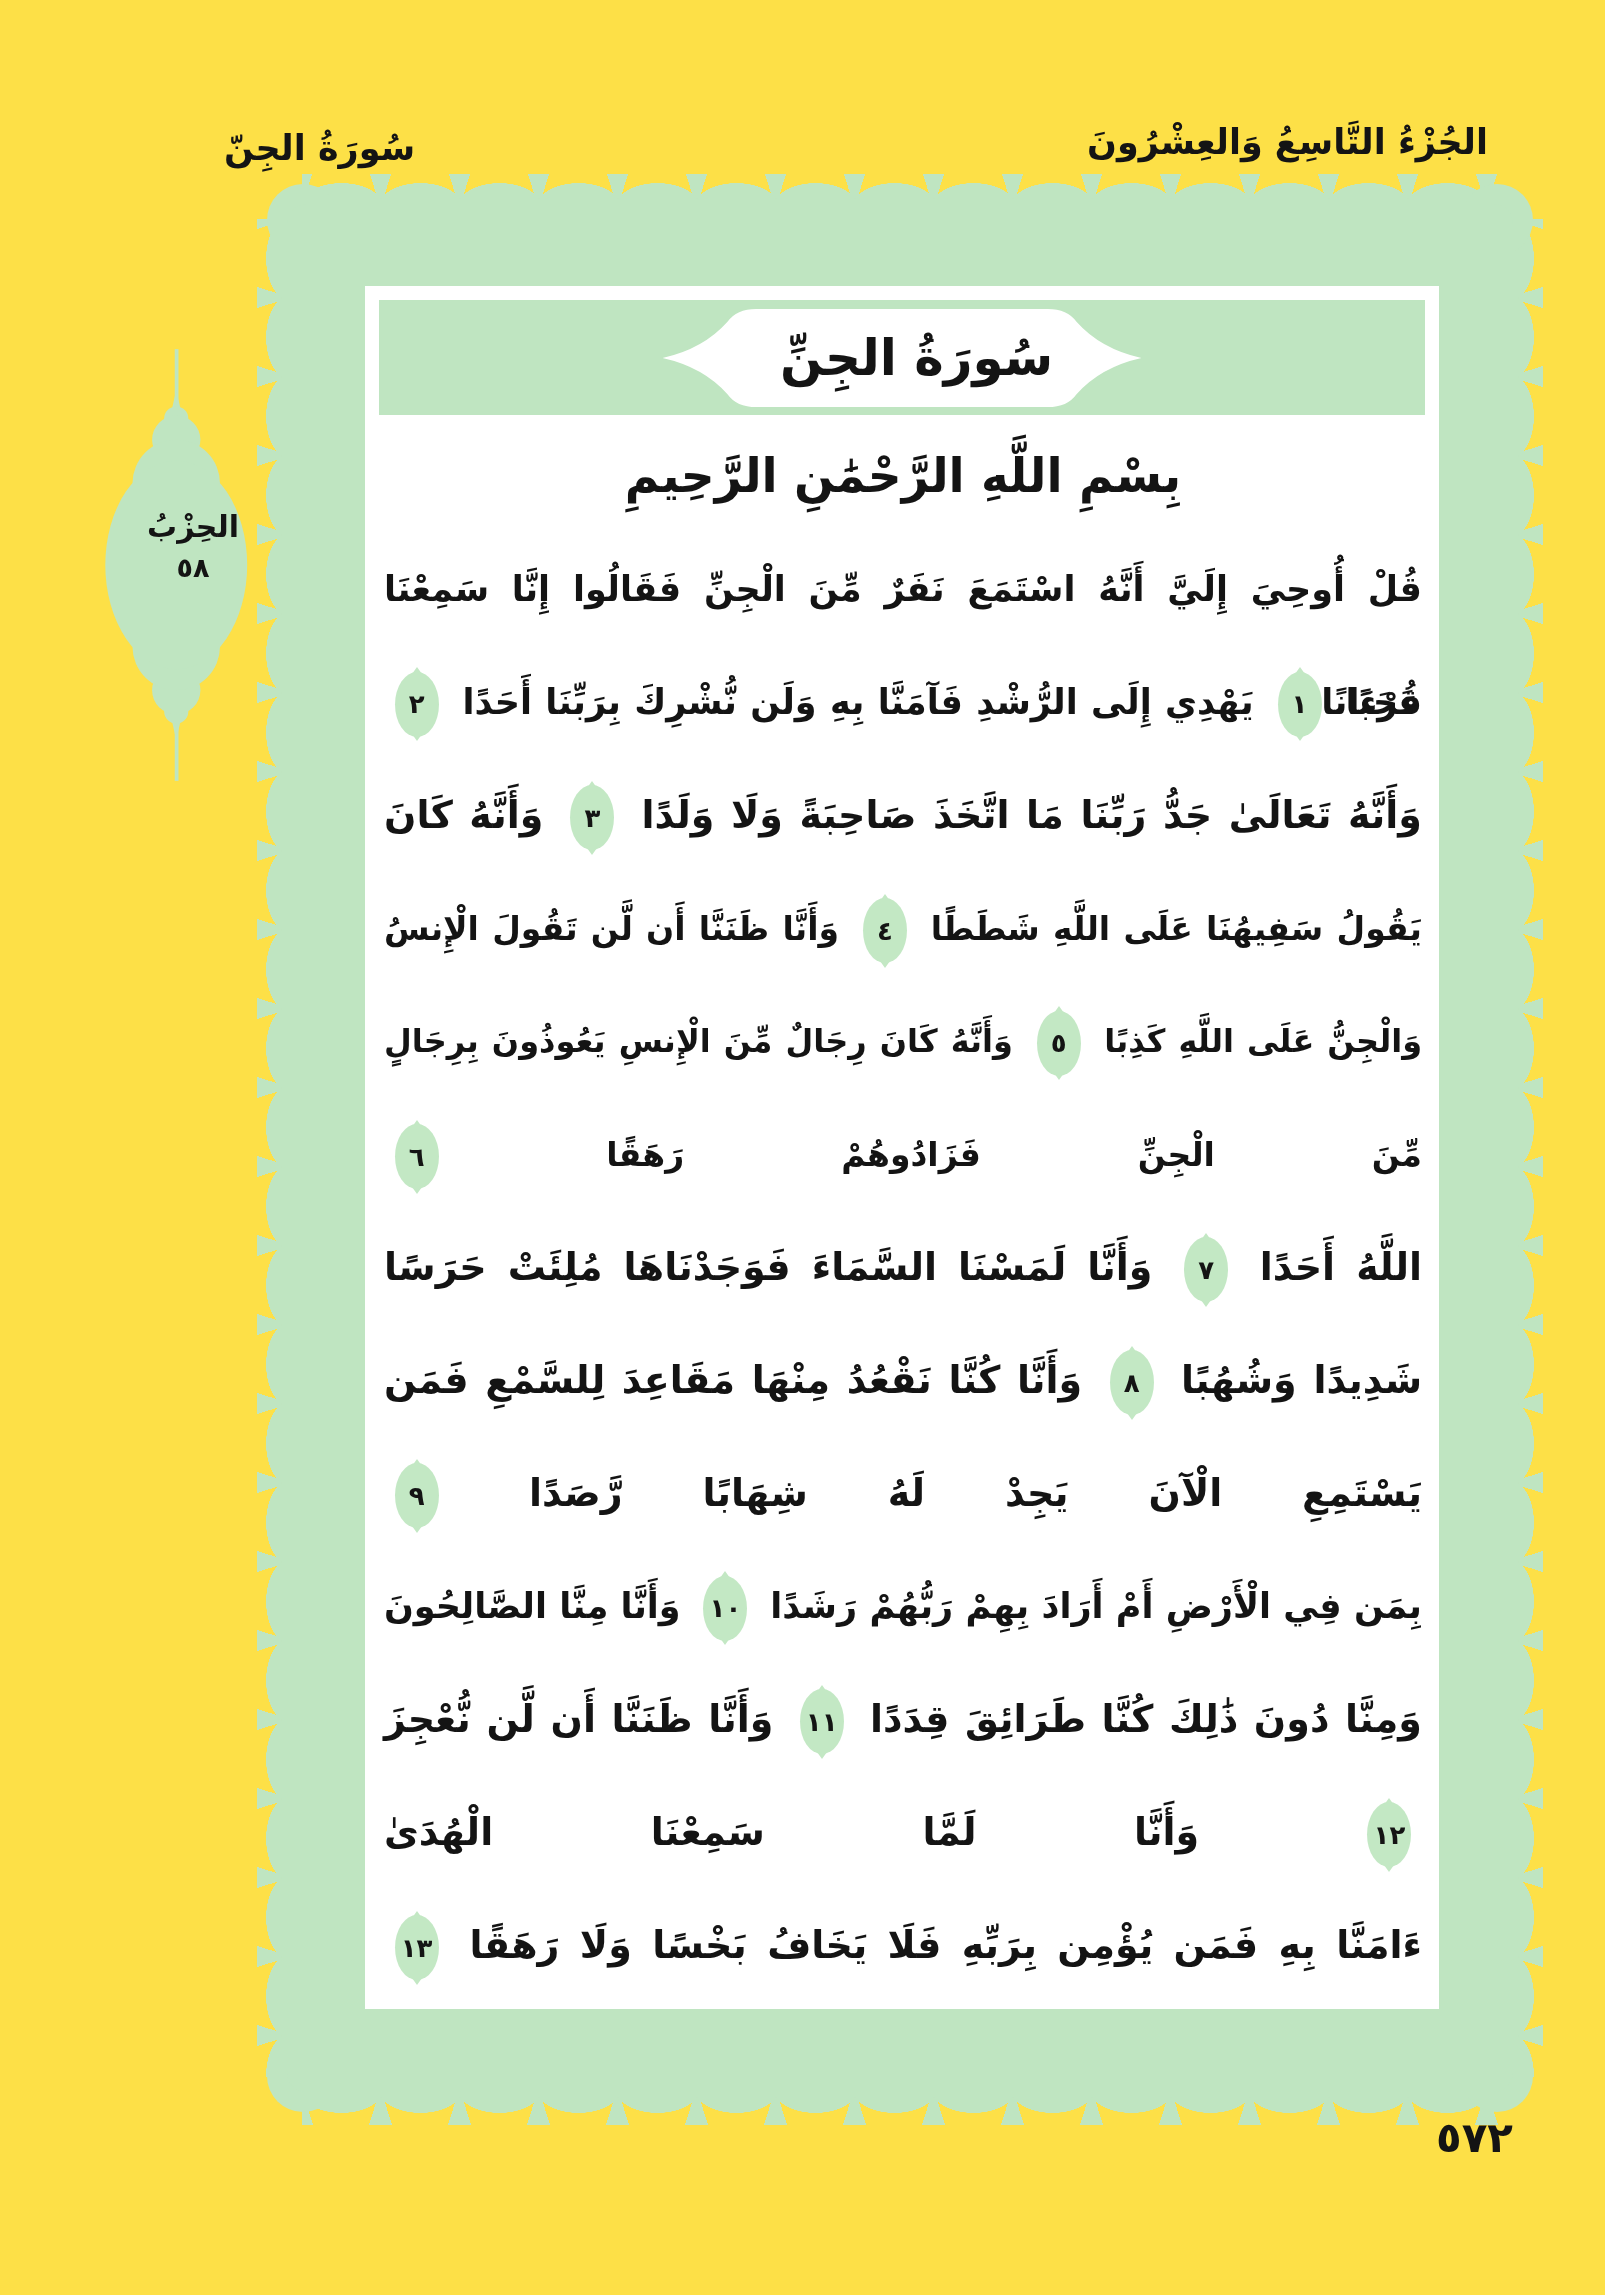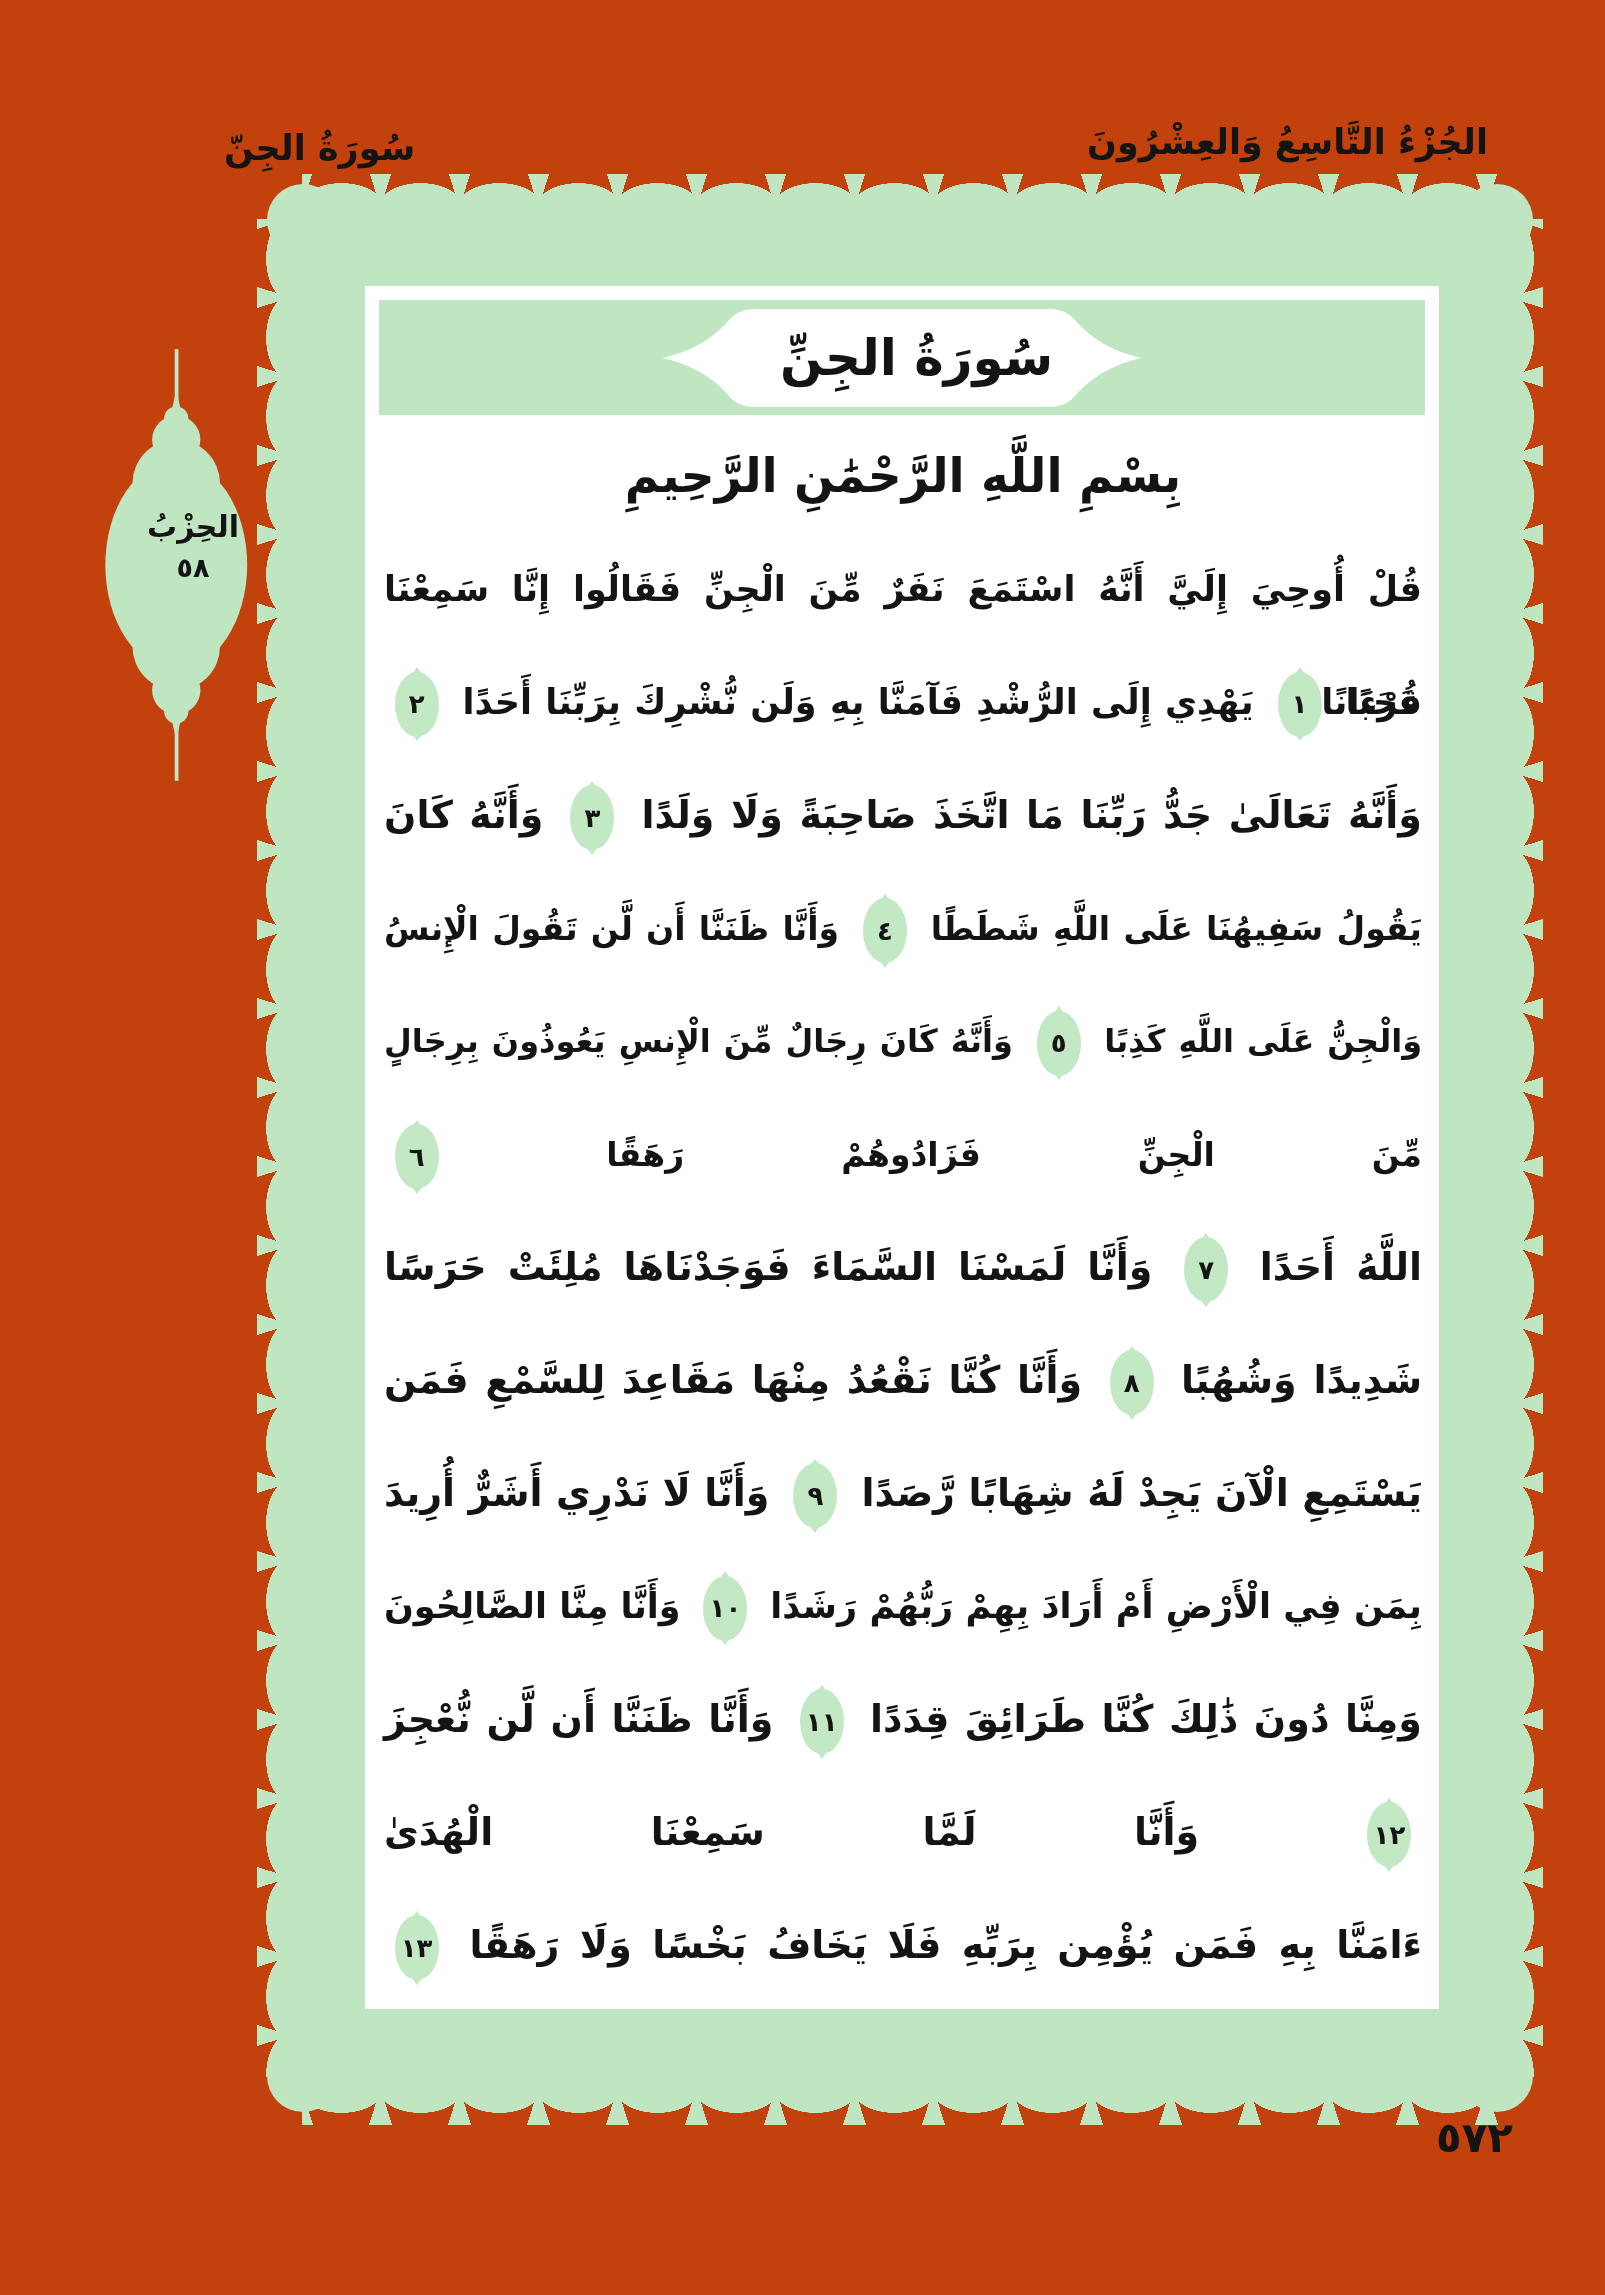--- a/index.html
+++ b/index.html
@@ -3,21 +3,21 @@
 <meta charset="utf-8">
 <style>
   :root{
     --border-green:#bfe5c1;
     --marker-green:#c3e8c4;
     --ink:#141414;
   }
   *{margin:0;padding:0;box-sizing:border-box;}
   html,body{background:#ffffff;}
   body{font-family:"DejaVu Sans",sans-serif;color:var(--ink);}
-  #page{position:relative;width:1605px;height:2295px;background:#c2410c;overflow:hidden;}
+  #page{position:relative;width:1605px;height:2295px;background:#fde047;overflow:hidden;}
 
   
   .hdr{position:absolute;font-weight:700;font-size:35px;line-height:1.25;direction:rtl;white-space:nowrap;color:var(--ink);}
   .hdr-left{left:195px;top:127px;width:249px;text-align:center;}
   .hdr-right{right:106px;top:121px;width:423px;text-align:center;}
 
   
   .medallion{position:absolute;left:97px;top:349px;width:160px;height:432px;}
   .medallion svg{position:absolute;left:0;top:0;}
   .med-text{position:absolute;left:16px;top:160px;width:100%;text-align:center;direction:rtl;}
@@ -152,21 +152,21 @@
           <span class="vnum">٦</span>
         </span>  </div>
       <div class="qline" dir="rtl" style="white-space: normal; font-size: 38px;"><span class="qtext">اللَّهُ أَحَدًا</span> <span class="vmark">
           <span class="vnum">٧</span>
         </span> <span class="qtext">وَأَنَّا لَمَسْنَا السَّمَاءَ فَوَجَدْنَاهَا مُلِئَتْ حَرَسًا</span> </div>
       <div class="qline" dir="rtl" style="white-space: normal; font-size: 38px;"><span class="qtext">شَدِيدًا وَشُهُبًا</span> <span class="vmark">
           <span class="vnum">٨</span>
         </span> <span class="qtext">وَأَنَّا كُنَّا نَقْعُدُ مِنْهَا مَقَاعِدَ لِلسَّمْعِ فَمَن</span> </div>
       <div class="qline" dir="rtl" style="white-space: normal; font-size: 38px;"><span class="qtext">يَسْتَمِعِ الْآنَ يَجِدْ لَهُ شِهَابًا رَّصَدًا</span> <span class="vmark">
           <span class="vnum">٩</span>
-        </span> <span class="qtext">وَأَنَّا لَا نَدْرِي أَشَرٌّ أُرِيدَ</span> </div>
+        </span>  </div>
       <div class="qline" dir="rtl" style="white-space: normal; font-size: 35px;"><span class="qtext">بِمَن فِي الْأَرْضِ أَمْ أَرَادَ بِهِمْ رَبُّهُمْ رَشَدًا</span> <span class="vmark">
           <span class="vnum">١٠</span>
         </span> <span class="qtext">وَأَنَّا مِنَّا الصَّالِحُونَ</span> </div>
       <div class="qline" dir="rtl" style="white-space: normal; font-size: 38px;"><span class="qtext">وَمِنَّا دُونَ ذَٰلِكَ كُنَّا طَرَائِقَ قِدَدًا</span> <span class="vmark">
           <span class="vnum">١١</span>
         </span> <span class="qtext">وَأَنَّا ظَنَنَّا أَن لَّن نُّعْجِزَ</span> </div>
       <div class="qline" dir="rtl" style="white-space: normal; font-size: 38px;"> <span class="vmark">
           <span class="vnum">١٢</span>
         </span> <span class="qtext">وَأَنَّا لَمَّا سَمِعْنَا الْهُدَىٰ</span> </div>
       <div class="qline" dir="rtl" style="white-space: normal; font-size: 38px;"><span class="qtext">ءَامَنَّا بِهِ فَمَن يُؤْمِن بِرَبِّهِ فَلَا يَخَافُ بَخْسًا وَلَا رَهَقًا</span> <span class="vmark">

